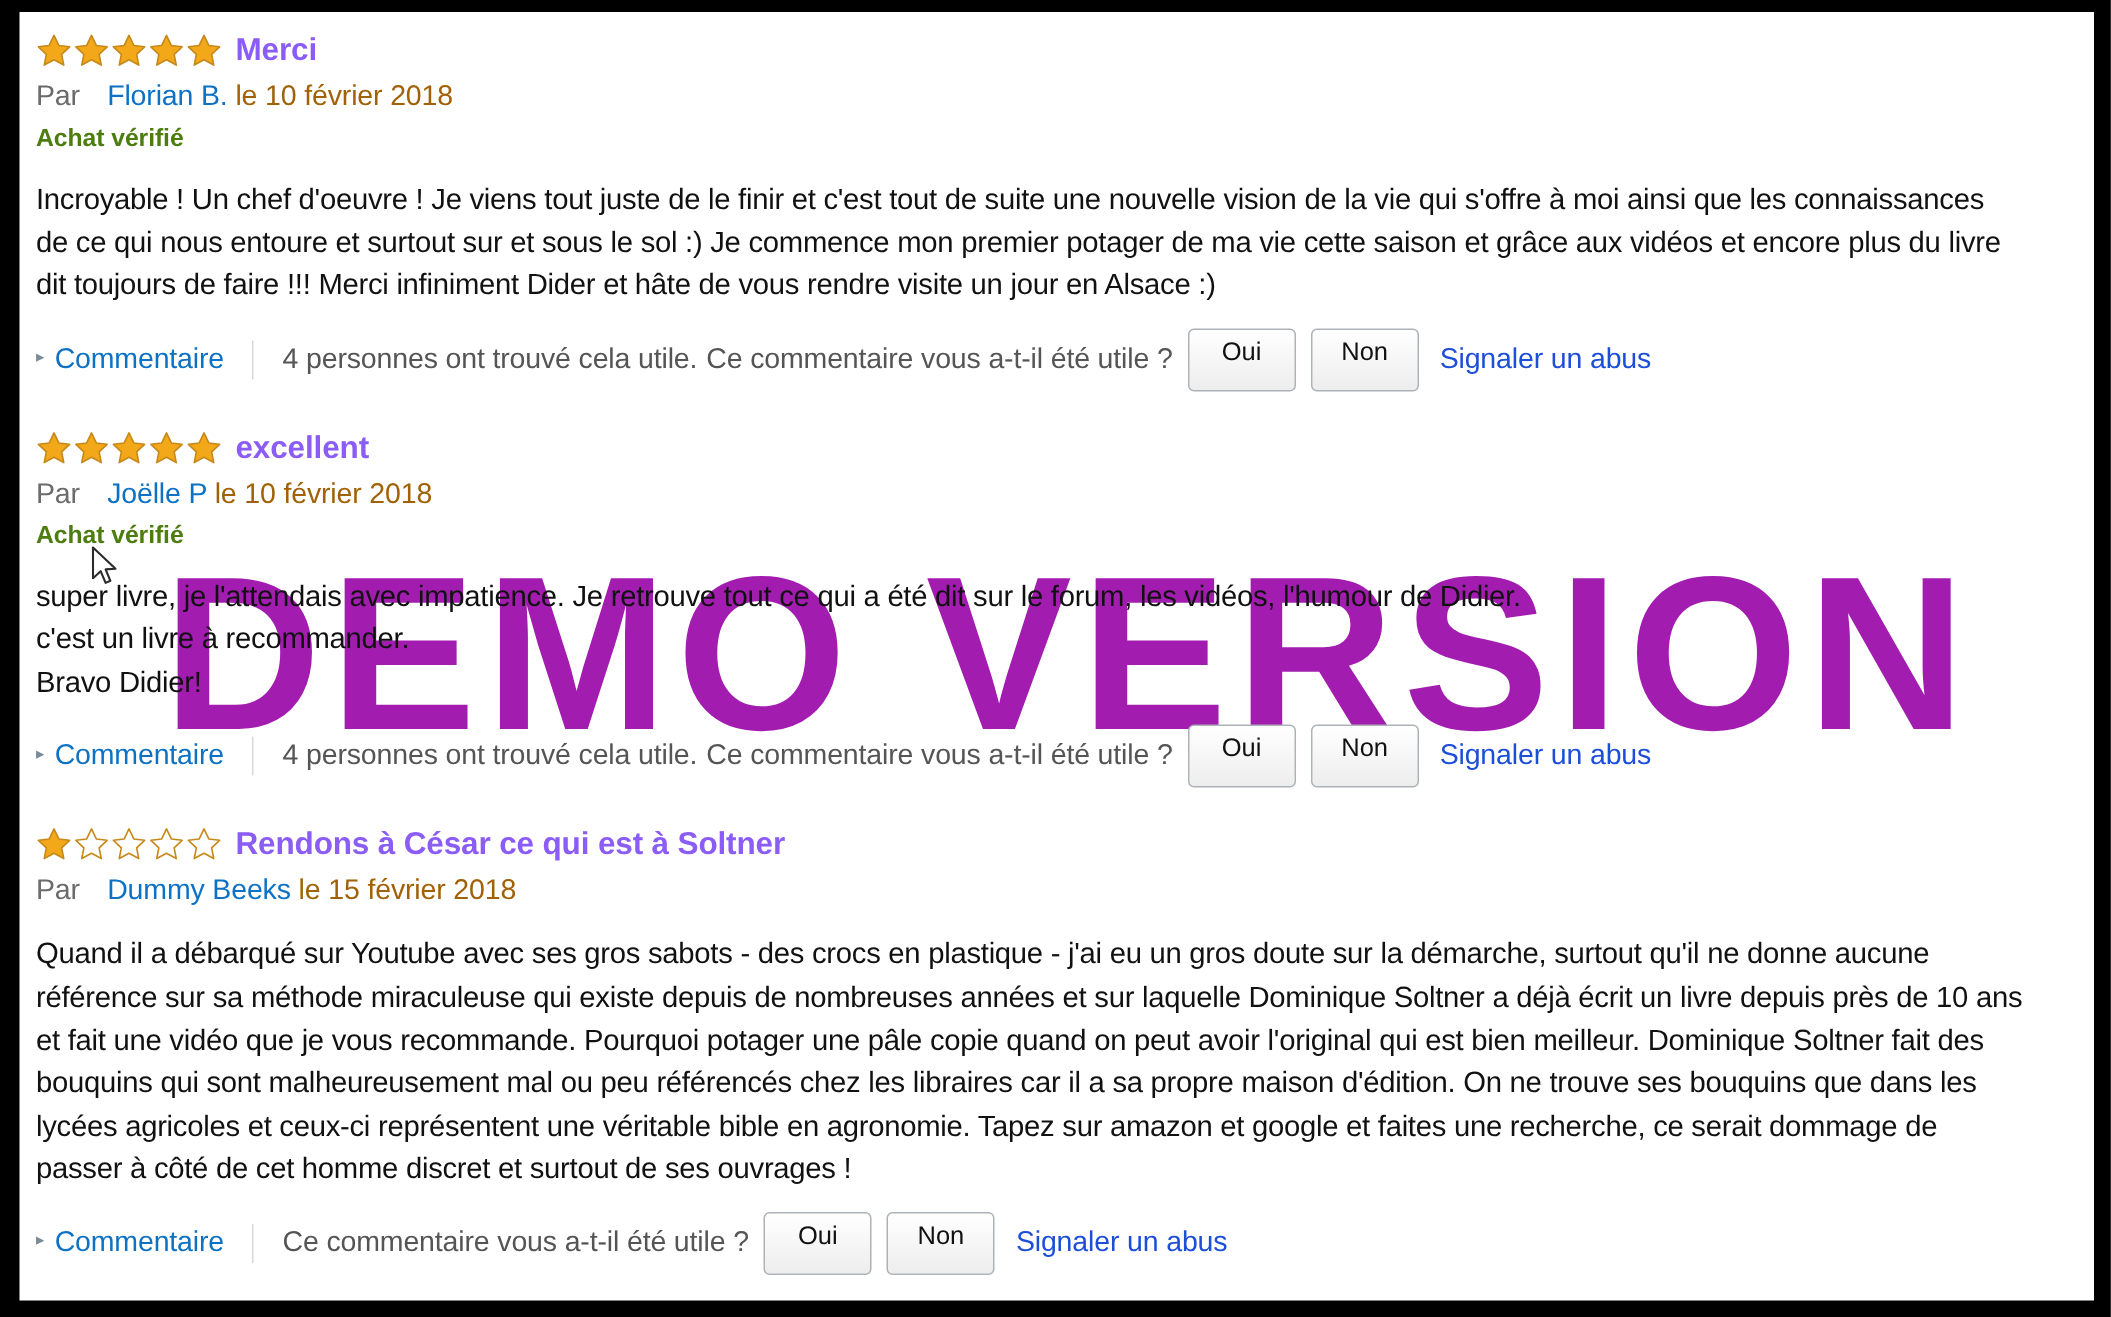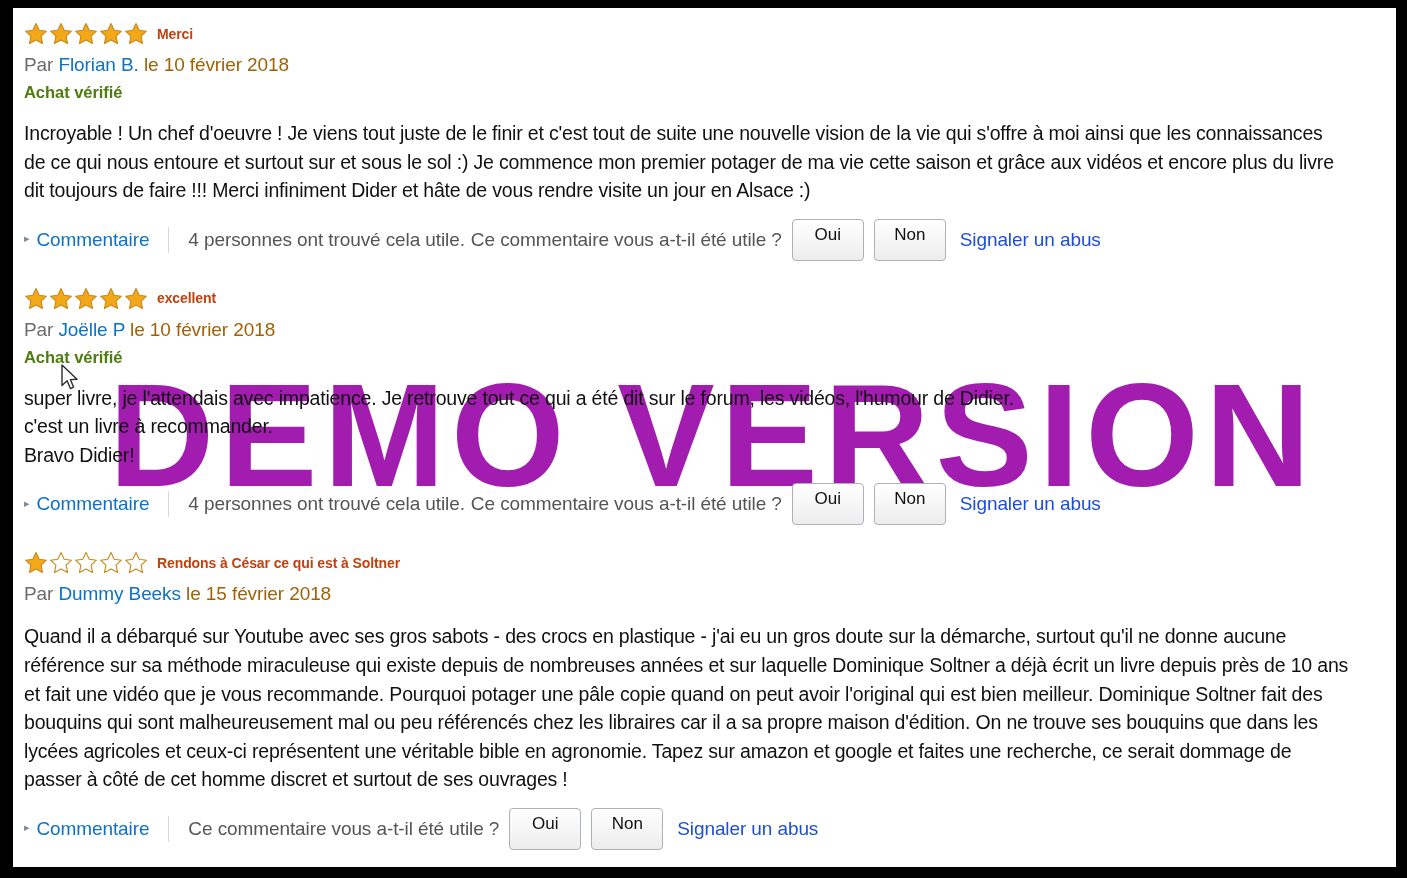--- a/index.html
+++ b/index.html
@@ -60,36 +60,37 @@
     line-height: 1;
   }
   .stars {
     display: inline-flex;
     align-items: center;
     gap: 1px;
     flex: 0 0 auto;
   }
   .stars svg { display: block; }
   .review-title {
-    font-size: 14px;
+    font-size: 21px;
     font-weight: 700;
-    color: #c2410c;
+    color: #8b5cf6;
     letter-spacing: -0.1px;
   }
 
   .byline {
     margin-top: 9px;
     font-size: 19px;
     color: #6b6b6b;
     letter-spacing: -0.1px;
   }
   .byline .author {
     color: #0d72c4;
     text-decoration: none;
     cursor: pointer;
+    margin-left: 13px;
   }
   .byline .date { color: #a16207; }
 
   .verified {
     margin-top: 7px;
     font-size: 16.5px;
     font-weight: 700;
     color: #4d7c0f;
     letter-spacing: -0.05px;
   }

